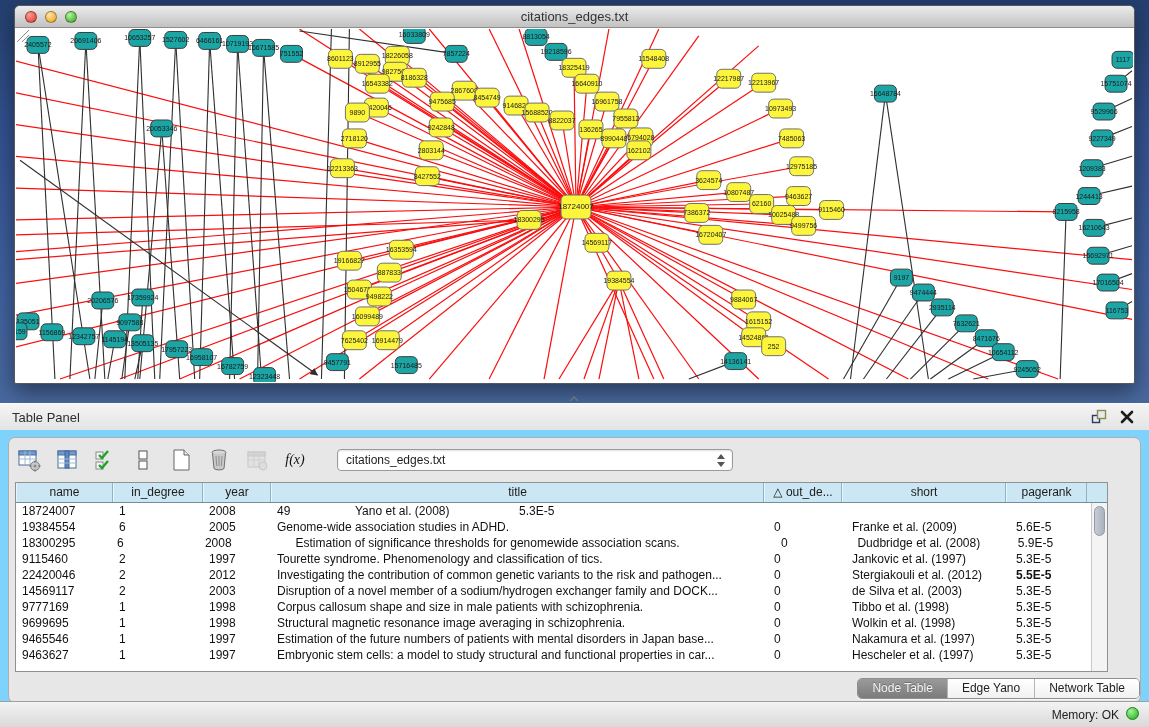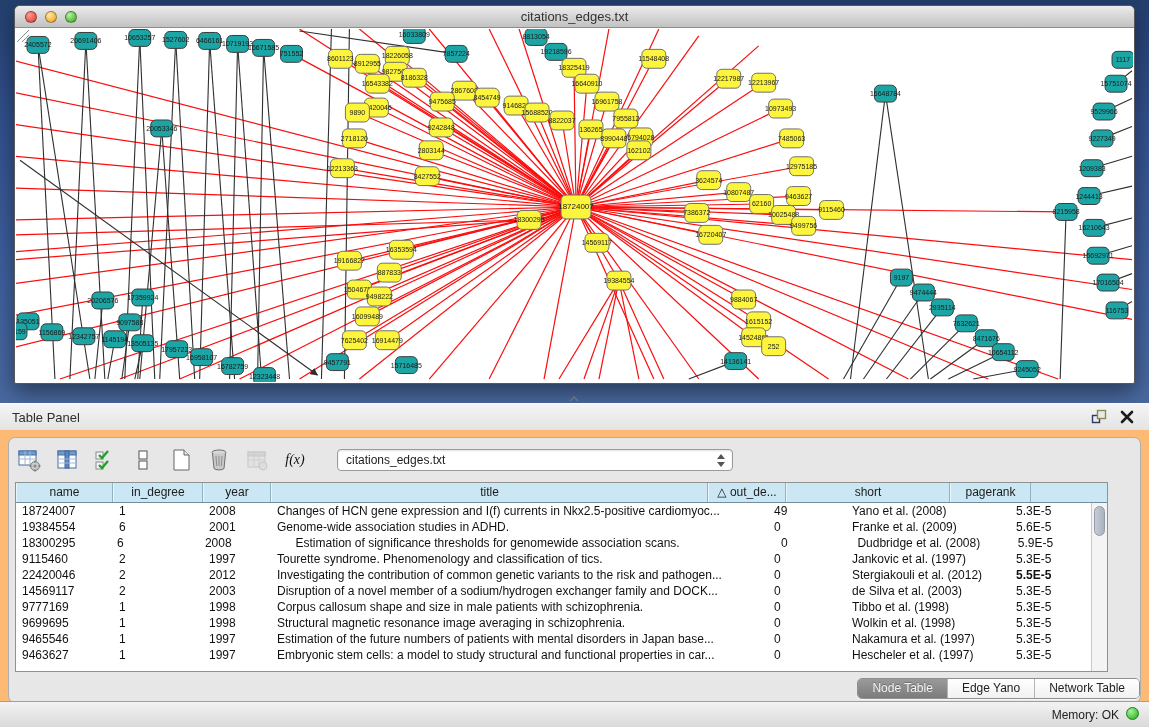--- a/index.html
+++ b/index.html
@@ -19,21 +19,21 @@
     font-size:13px; color:#333; }
   .lights { position:absolute; left:10px; top:5px; display:flex; gap:8px; }
   .light { width:12px; height:12px; border-radius:50%; border:1px solid rgba(0,0,0,.35); }
   .light.red    { background:radial-gradient(circle at 35% 30%,#ff9d96,#ec6357 55%,#d33e30); }
   .light.yellow { background:radial-gradient(circle at 35% 30%,#ffe9a8,#f6bd4e 55%,#dd9d2f); }
   .light.green  { background:radial-gradient(circle at 35% 30%,#b6f4a4,#6cc74f 55%,#45a52e); }
   .winbody { position:absolute; left:1px; right:1px; top:23px; bottom:1px; background:#fff; overflow:hidden; }
   .winbody svg { position:absolute; left:0; top:0; width:100%; height:100%; }
 
   
-  .panel { position:absolute; left:0; top:403px; width:1149px; height:324px; background:#fdba74; }
+  .panel { position:absolute; left:0; top:403px; width:1149px; height:324px; background:#7dd3fc; }
   .panel-head { position:absolute; left:0; top:0; width:100%; height:27px;
     background:linear-gradient(180deg,#f4f4f4,#e4e4e4); border-top:1px solid #fbfbfb; }
   .panel-head .ptitle { position:absolute; left:12px; top:6px; font-size:13px; color:#2e2e2e; }
   .phicons { position:absolute; right:14px; top:5px; display:flex; gap:12px; align-items:center; }
   .phbtn { width:16px; height:16px; cursor:default; }
 
   .inner { position:absolute; left:8px; top:34px; width:1133px; height:266px;
     border:1px solid #aeaeae; border-radius:7px; background:#e7e7e7; }
 
   .toolbar { position:absolute; left:8px; top:8px; height:28px; display:flex; align-items:center; gap:14px; }
@@ -752,39 +752,38 @@
             <div class="dn"></div>
         </div>
       </div>
     </div>
 
     <div class="tablewrap">
       <div class="thead" id="thead">
           <div class="th" style="width: 97px;">name</div>
           <div class="th" style="width: 90px;">in_degree</div>
           <div class="th" style="width: 68px;">year</div>
-          <div class="th" style="width: 437px;">title</div>
+          <div class="th" style="width: 493px;">title</div>
           <div class="th" style="width: 78px;">△ out_de...</div>
           <div class="th" style="width: 164px;">short</div>
           <div class="th" style="width: 81px;">pagerank</div>
         </div>
       <div class="tbody" id="tbody">
           <div class="tr">
             <div class="td" style="width: 97px;">18724007</div>
             <div class="td" style="width: 90px;">1</div>
             <div class="td" style="width: 68px;">2008</div>
-            <div class="td" style="width: 497px;">Changes of HCN gene expression and I(f) currents in Nkx2.5-positive cardiomyoc...</div>
             <div class="td" style="width: 78px;">49</div>
             <div class="td" style="width: 164px;">Yano et al. (2008)</div>
             <div class="td" style="width: 81px;">5.3E-5</div>
           </div>
           <div class="tr">
             <div class="td" style="width: 97px;">19384554</div>
             <div class="td" style="width: 90px;">6</div>
-            <div class="td" style="width: 68px;">2001</div>
+            <div class="td" style="width: 68px;">2005</div>
             <div class="td" style="width: 497px;">Genome-wide association studies in ADHD.</div>
             <div class="td" style="width: 78px;">0</div>
             <div class="td" style="width: 164px;">Franke et al. (2009)</div>
             <div class="td" style="width: 81px;">5.6E-5</div>
           </div>
           <div class="tr">
             <div class="td" style="width: 97px;">18300295</div>
             <div class="td" style="width: 90px;">6</div>
             <div class="td" style="width: 68px;">2008</div>
             <div class="td" style="width: 497px; margin-left: 24px;">Estimation of significance thresholds for genomewide association scans.</div>

